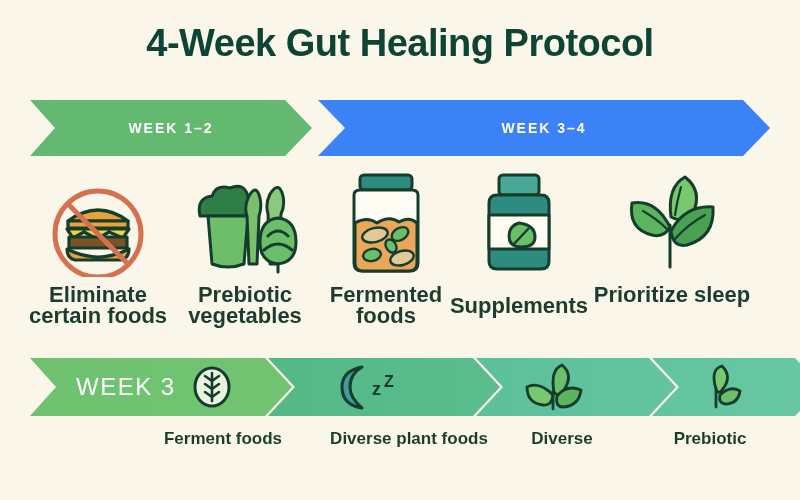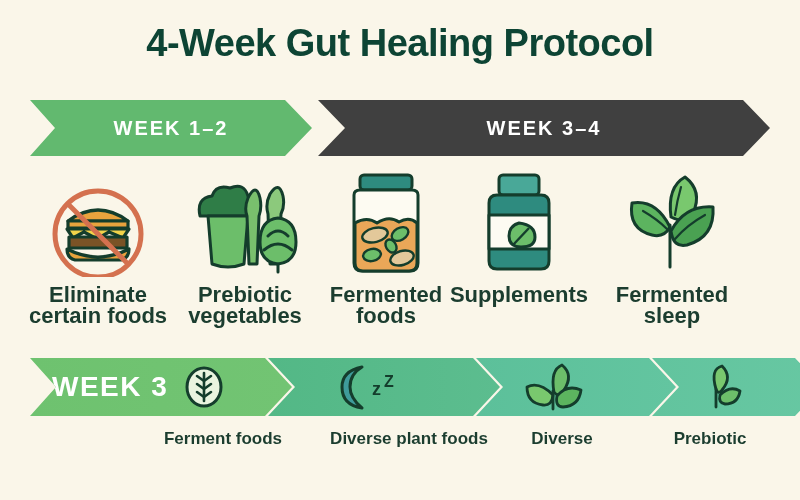--- a/index.html
+++ b/index.html
@@ -15,66 +15,66 @@
     position:absolute;left:0;top:22px;width:800px;text-align:center;
     font-size:38px;font-weight:bold;color:#0d4434;letter-spacing:-0.5px;
     font-family:"Liberation Sans", sans-serif;
   }
 
   
   .banner-top{position:absolute;left:30px;top:100px;width:740px;height:56px;}
   .chev{
     position:absolute;top:0;height:56px;
     display:flex;align-items:center;justify-content:center;
-    color:#ffffff;font-size:20px;font-weight:bold;letter-spacing:2px;
+    color:#ffffff;font-size:14px;font-weight:bold;letter-spacing:2px;
   }
   .chev-a{
     left:0;width:282px;background:#62b96f;
     clip-path:polygon(0 0, 255px 0, 282px 50%, 255px 100%, 0 100%, 25px 50%);
   }
   .chev-b{
-    left:288px;width:452px;background:#404040;
+    left:288px;width:452px;background:#3b82f6;
     clip-path:polygon(0 0, 425px 0, 452px 50%, 425px 100%, 0 100%, 27px 50%);
   }
   .chev-label{display:block;}
 
   
   .icon-row{position:absolute;left:0;top:168px;width:800px;height:175px;}
   .icon-cell{
     position:absolute;top:0;width:150px;height:175px;
     display:flex;flex-direction:column;align-items:center;
   }
   .icon-art{height:110px;display:flex;align-items:center;justify-content:center;}
   .icon-caption{
     margin-top:6px;text-align:center;font-size:22px;line-height:21px;
     color:#1b3d2f;font-weight:bold;width:160px;
   }
   .c0{left:23px;}
   .c1{left:170px;}
   .c2{left:311px;}
-  .c3{left:444px;}
+  .c3{left:444px;gap:11px;}
   .c4{left:597px;}
 
   
   .banner-bottom{position:absolute;left:30px;top:358px;width:740px;height:58px;}
   .bchev{
     position:absolute;top:0;height:58px;
     display:flex;align-items:center;
   }
   .b0{left:0;width:262px;background:linear-gradient(90deg,#6ec26f,#72c473);
       clip-path:polygon(0 0, 235px 0, 262px 50%, 235px 100%, 0 100%, 26px 50%);}
   .b1{left:238px;width:232px;background:linear-gradient(90deg,#53b886,#5cbd8f);
       clip-path:polygon(0 0, 205px 0, 232px 50%, 205px 100%, 0 100%, 27px 50%);}
   .b2{left:446px;width:200px;background:linear-gradient(90deg,#5cc09a,#63c5a0);
       clip-path:polygon(0 0, 173px 0, 200px 50%, 173px 100%, 0 100%, 27px 50%);}
   .b3{left:622px;width:198px;background:linear-gradient(90deg,#62c49e,#68c8a3);
       clip-path:polygon(0 0, 143px 0, 170px 50%, 143px 100%, 0 100%, 27px 50%);}
   .bchev-text{
-    color:#ffffff;font-size:28px;font-weight:bold;letter-spacing:1.5px;
-    margin-left:22px;
+    color:#ffffff;font-size:24px;font-weight:normal;letter-spacing:1.5px;
+    margin-left:46px;
   }
   .bchev-icon{display:flex;align-items:center;justify-content:center;}
 
   
   .bcap-row{position:absolute;left:0;top:428px;width:800px;height:62px;}
   .bcap{
     position:absolute;top:0;width:170px;text-align:center;
     font-size:17px;line-height:21px;color:#1b3d2f;font-weight:bold;
   }
   .p0{left:138px;}
@@ -183,21 +183,21 @@
             <path d="M58 62 q14 -26 42 -24 q2 30 -26 38 q-14 3 -16 -14 z" fill="#4aa152"></path>
             <path d="M57 98 v-42" fill="none"></path>
             <g fill="none" stroke-width="2.2">
               <path d="M30 42 q14 8 24 18"></path>
               <path d="M68 18 q-4 14 -6 28"></path>
               <path d="M92 46 q-18 10 -30 24"></path>
             </g>
           </g>
         </svg>
       </div>
-      <div class="icon-caption">Fermented sleep</div>
+      <div class="icon-caption">Prioritize sleep</div>
     </div>
   </div>
 
   <div class="banner-bottom">
 
     <div class="bchev b0">
       <span class="bchev-text">WEEK 3</span>
       <span class="bchev-icon" style="margin-left:14px;">
         <svg width="44" height="44" viewBox="0 0 44 44">
           <ellipse cx="22" cy="22" rx="17" ry="19" fill="#e9f4df" stroke="#143d2c" stroke-width="3"></ellipse>

